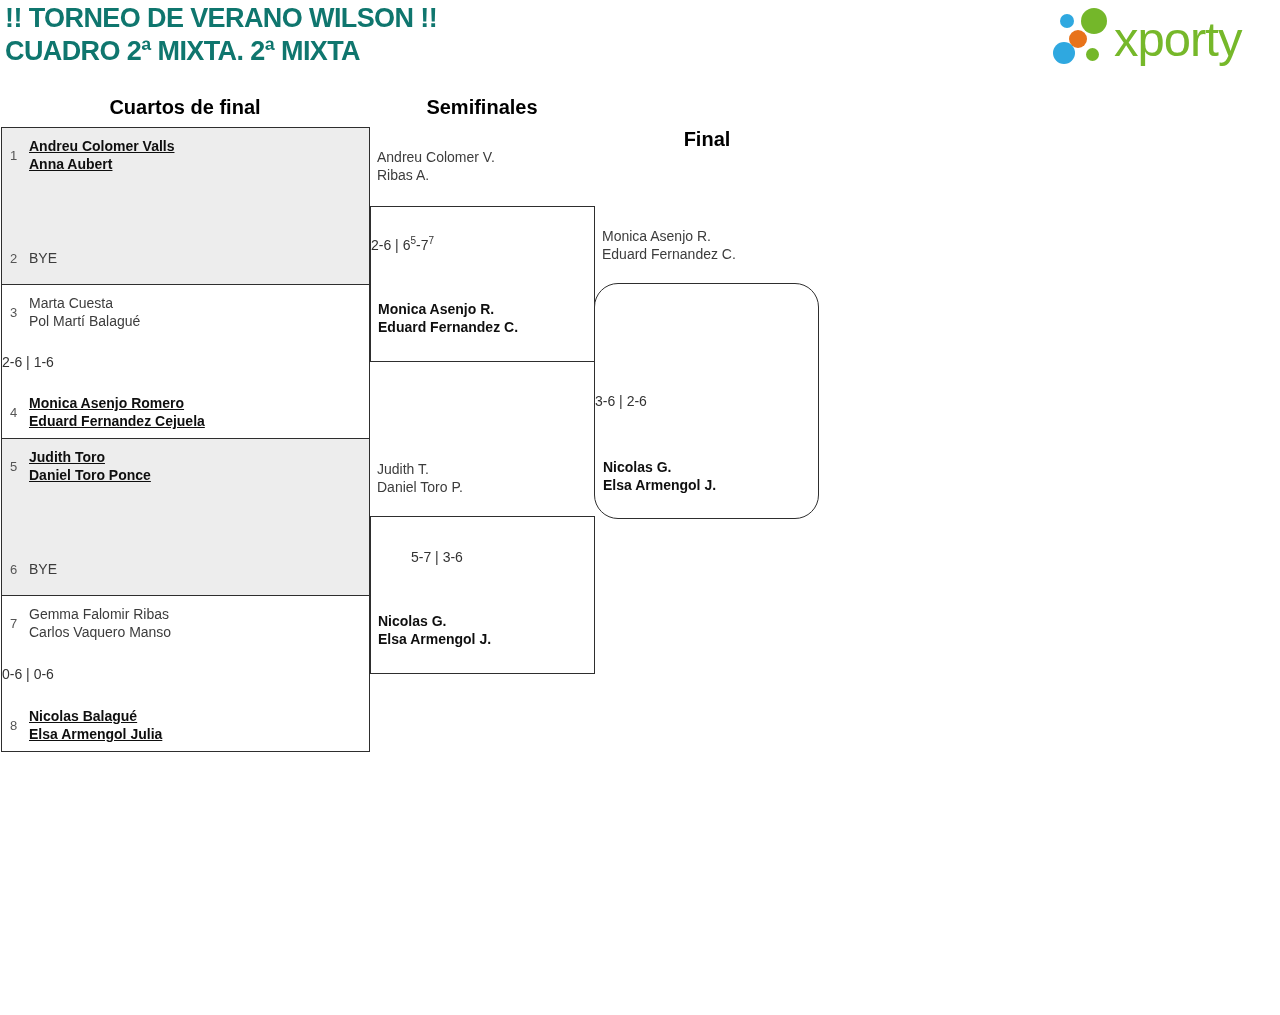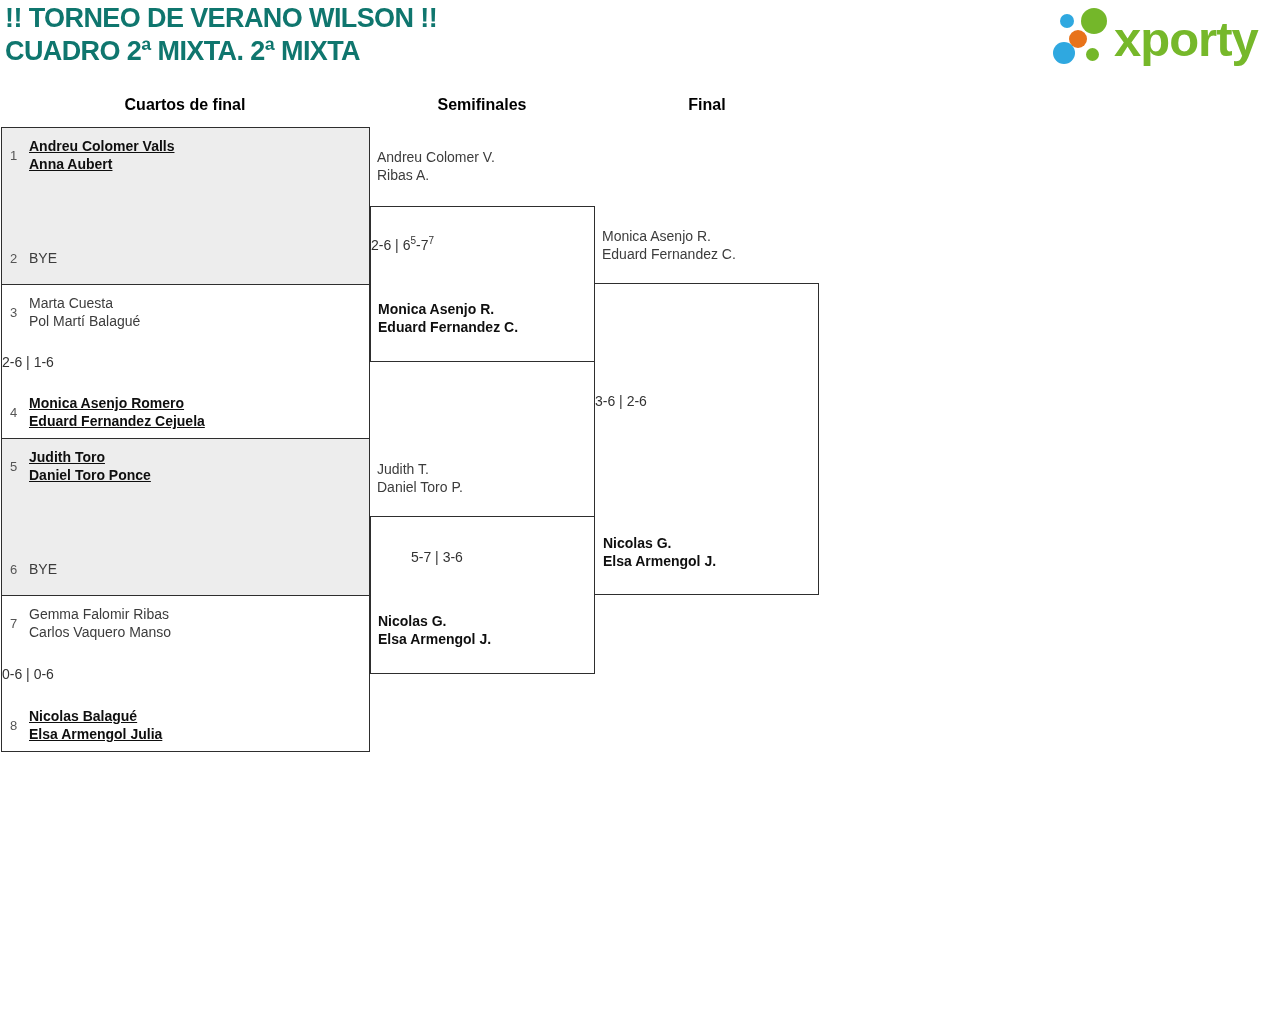--- a/index.html
+++ b/index.html
@@ -21,45 +21,45 @@
   }
   .logo { left:1050px; top:5px; width:230px; height:66px; cursor:pointer; }
   .dot { position:absolute; border-radius:50%; }
   .dot-b1 { left:10px; top:9px;  width:14px; height:14px; background:#2fa8e0; }
   .dot-g1 { left:31px; top:3px;  width:26px; height:26px; background:#74b72a; }
   .dot-o1 { left:19px; top:25px; width:18px; height:18px; background:#e8731a; }
   .dot-b2 { left:3px;  top:37px; width:22px; height:22px; background:#2fa8e0; }
   .dot-g2 { left:36px; top:43px; width:13px; height:13px; background:#74b72a; }
   .logo-text {
     position:absolute; left:64px; top:6px;
-    font-size:49px; line-height:56px; font-weight:700;
+    font-size:49px; line-height:56px; font-weight:400;
     letter-spacing:-1px; color:#76b82a;
   }
 
   
   .round-header {
     top:96px; height:20px;
-    font-size:16px; font-weight:700; text-align:center; color:#000;
+    font-size:20px; font-weight:700; text-align:center; color:#000;
   }
   .rh1 { left:0;     width:370px; }
   .rh2 { left:370px; width:224px; }
-  .rh3 { left:595px; width:224px; }
+  .rh3 { left:595px; width:224px;margin-top:32px; }
 
   
   .box { position:absolute; border:1px solid #2e2e2e; background:#ffffff; }
   .box.gray { background:#ededed; }
   .qf  { left:1px;   width:369px; }
   .qf1 { top:127px; height:158px; }
   .qf2 { top:284px; height:155px; }
   .qf3 { top:438px; height:158px; }
   .qf4 { top:595px; height:157px; }
   .sf  { left:370px; width:225px; }
   .sf1 { top:206px; height:156px; }
   .sf2 { top:516px; height:158px; }
-  .fin { left:594px; width:225px; top:283px; height:312px; }
+  .fin { left:594px; width:225px; top:283px; height:236px;border-radius:24px; }
 
   
   .prow { position:absolute; left:8px; right:6px; display:flex; align-items:center; gap:7px; }
   .prow.top  { top:9px; }
   .prow.bot2 { bottom:8px; }
   .prow.bye  { bottom:17px; }
   .seed { flex:0 0 auto; min-width:12px; font-size:13px; color:#555; }
   .team { font-size:14px; line-height:18px; color:#3c3c3c; }
   .team.w { font-weight:700; color:#0f0f0f;text-decoration:underline; }
 

